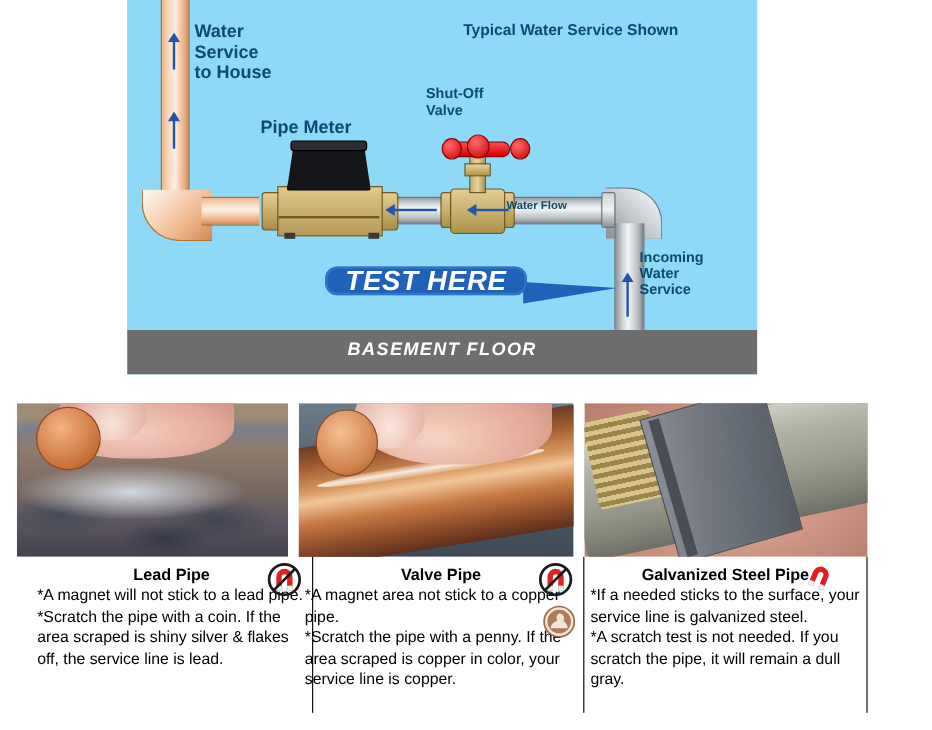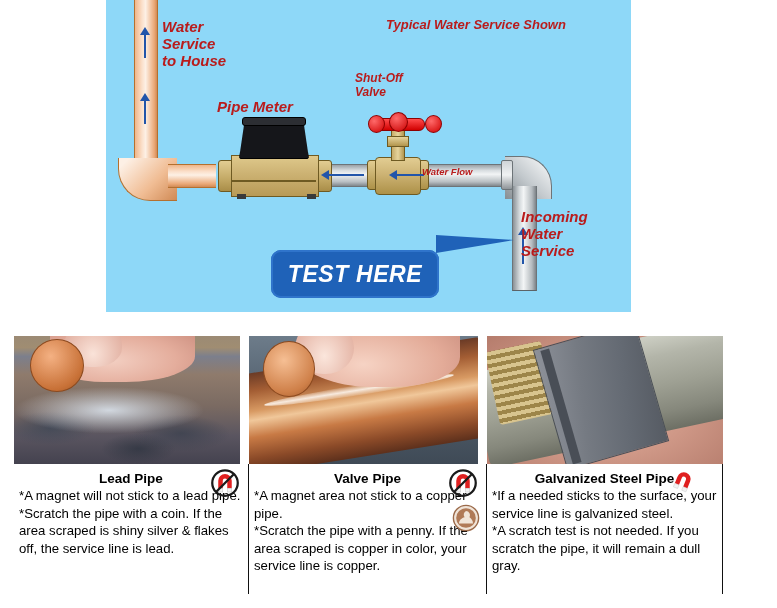--- a/index.html
+++ b/index.html
@@ -10,28 +10,28 @@
   #diagram{position:absolute;left:106px;top:0px;width:525px;height:312px;
            background:#8ed8f8;overflow:hidden;}
   #diagram .sky{position:absolute;left:0;top:0;right:0;bottom:0;background:#8ed8f8;}
 
   .floor{position:absolute;left:0;bottom:0;width:100%;height:37px;
          background:#6d6d6d;}
   .floor-label{position:absolute;left:0;width:100%;text-align:center;top:8px;
         color:#ffffff;font-style:italic;font-weight:bold;font-size:15px;
         letter-spacing:1.2px;font-family:"Liberation Sans",sans-serif;}
 
-  .dlabel{position:absolute;color:#b91c1c;font-weight:bold;font-style:italic;
+  .dlabel{position:absolute;color:#0c4a6e;font-weight:bold;
           line-height:1.14;font-family:"Liberation Sans",sans-serif;}
 
   #lbl-house{left:56px;top:18px;font-size:15px;}
   #lbl-typical{left:280px;top:18px;font-size:13px;text-align:center;}
   #lbl-meter{left:111px;top:98px;font-size:15px;}
   #lbl-valve{left:249px;top:72px;font-size:12px;}
-  #lbl-incoming{left:415px;top:208px;font-size:15px;}
+  #lbl-incoming{left:427px;top:208px;font-size:12px;}
   #lbl-flow{left:316px;top:167px;font-size:9.5px;}
 
   
   .orange-v{position:absolute;left:28px;top:-2px;width:22px;height:166px;
       background:linear-gradient(to right,#efb68a 0%,#fbe0cb 32%,#fdf0e5 48%,#eaa877 88%,#d08a55 100%);
       border-left:1px solid #b4702f;border-right:1px solid #b4702f;}
   .orange-elbow{position:absolute;left:12px;top:158px;width:58px;height:42px;
       border:1px solid #b4702f;border-top:none;border-right:none;
       border-bottom-left-radius:32px;
       background:linear-gradient(135deg,#fdf0e5 10%,#f0bc93 60%,#d08a55 100%);}
@@ -109,24 +109,24 @@
   #hk-1{left:262px;} #hk-2{left:319px;} 
   .handle-mid{position:absolute;left:283px;top:112px;width:17px;height:18px;
       background:radial-gradient(circle at 38% 30%,#ff6a6a,#c90000);
       border:1px solid #8e0000;border-radius:50%;}
   .pipe-union{position:absolute;top:160px;width:10px;height:28px;
       background:linear-gradient(to bottom,#cfd4d7,#f0f2f3,#8f9599);
       border:1px solid #6d7478;border-radius:2px;}
   #pu-1{left:199px;} #pu-2{left:395px;}
 
   
-  #test-here{position:absolute;left:165px;top:222px;width:168px;height:48px;
+  #test-here{position:absolute;left:165px;top:222px;width:168px;height:24px;
       background:#1f62b8;border-radius:10px;
       box-shadow:inset 0 0 0 2px #2f74cb;
-      display:flex;align-items:center;justify-content:center;margin-top:28px;}
+      display:flex;align-items:center;justify-content:center;}
   #test-here span{color:#fff;font-weight:bold;font-style:italic;font-size:23px;
       letter-spacing:.6px;font-family:"Liberation Sans",sans-serif;}
   #th-tail{position:absolute;left:330px;top:235px;width:0;height:0;
       border-left:78px solid #1f62b8;border-top:5px solid transparent;
       border-bottom:13px solid transparent;}
 
   
   #panels{position:absolute;left:14px;top:336px;width:709px;height:258px;}
   .photo{position:absolute;top:0;height:128px;overflow:hidden;}
   .cell{position:absolute;top:128px;height:130px;box-sizing:border-box;
@@ -136,21 +136,21 @@
   .cell .title{text-align:center;font-weight:bold;font-size:13.5px;color:#000;
         margin:3px 0 1px 0;font-family:"Liberation Sans",sans-serif;}
   .cell .body{font-size:13.2px;color:#000;line-height:1.33;
         font-family:"Liberation Sans",sans-serif;}
   .cell .body p{margin:0;}
 
   
   #ph-1{left:0px;width:226px;}
   #ph-2{left:235px;width:229px;}
   #ph-3{left:473px;width:236px;}
-  #cell-1{left:0px;width:235px;}
+  #cell-1{left:12px;width:235px;}
   #cell-2{left:235px;width:238px;}
   #cell-3{left:473px;width:236px;}
 
   
   .p1bg{position:absolute;inset:0;
      background:
        radial-gradient(ellipse 60% 26% at 42% 58%, rgba(225,235,245,.85) 0%, rgba(150,170,190,0) 70%),
        radial-gradient(ellipse 28% 18% at 16% 72%, rgba(60,70,85,.75) 0%, rgba(60,70,85,0) 72%),
        radial-gradient(ellipse 30% 20% at 74% 76%, rgba(55,62,76,.7) 0%, rgba(55,62,76,0) 72%),
        radial-gradient(ellipse 22% 16% at 55% 88%, rgba(40,48,60,.65) 0%, rgba(40,48,60,0) 75%),
@@ -274,20 +274,23 @@
     <div style="white-space:pre-line">Incoming
 Water
 Service</div>
   </div>
 
   <div id="th-tail"></div>
   <div id="test-here">
     <span>TEST HERE</span>
   </div>
 
+  <div class="floor">
+    <div class="floor-label">BASEMENT FLOOR</div>
+  </div>
 </div>
 
 <div id="panels">
 
   <div class="photo" id="ph-1">
     <div class="p1bg"></div>
     <div class="p1hand"></div>
     <div class="p1thumb"></div>
     <div class="p1coin"></div>
   </div>

